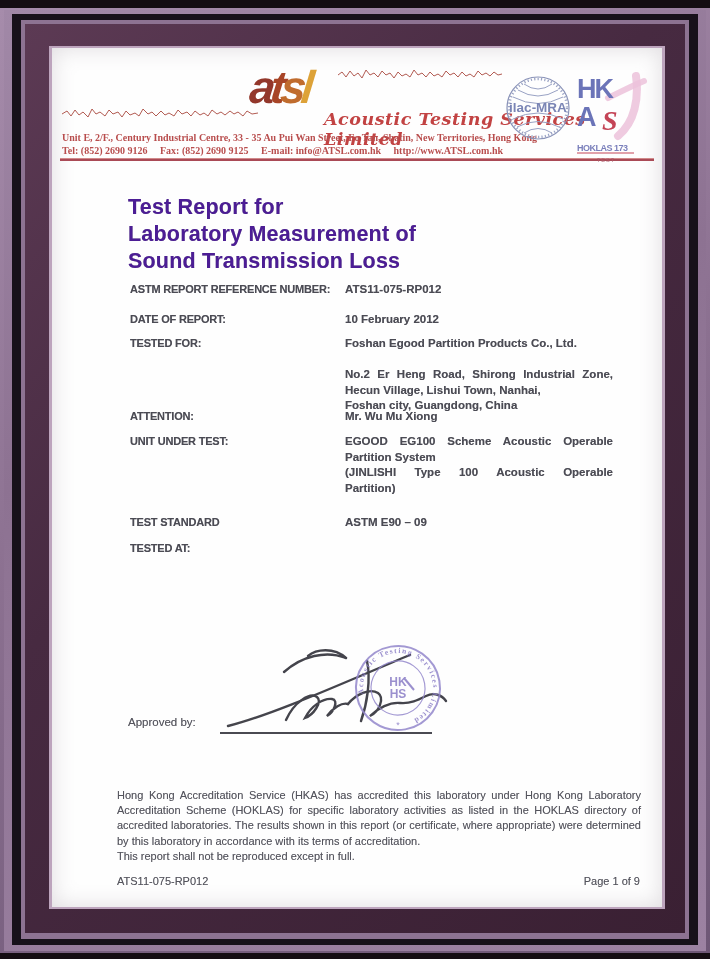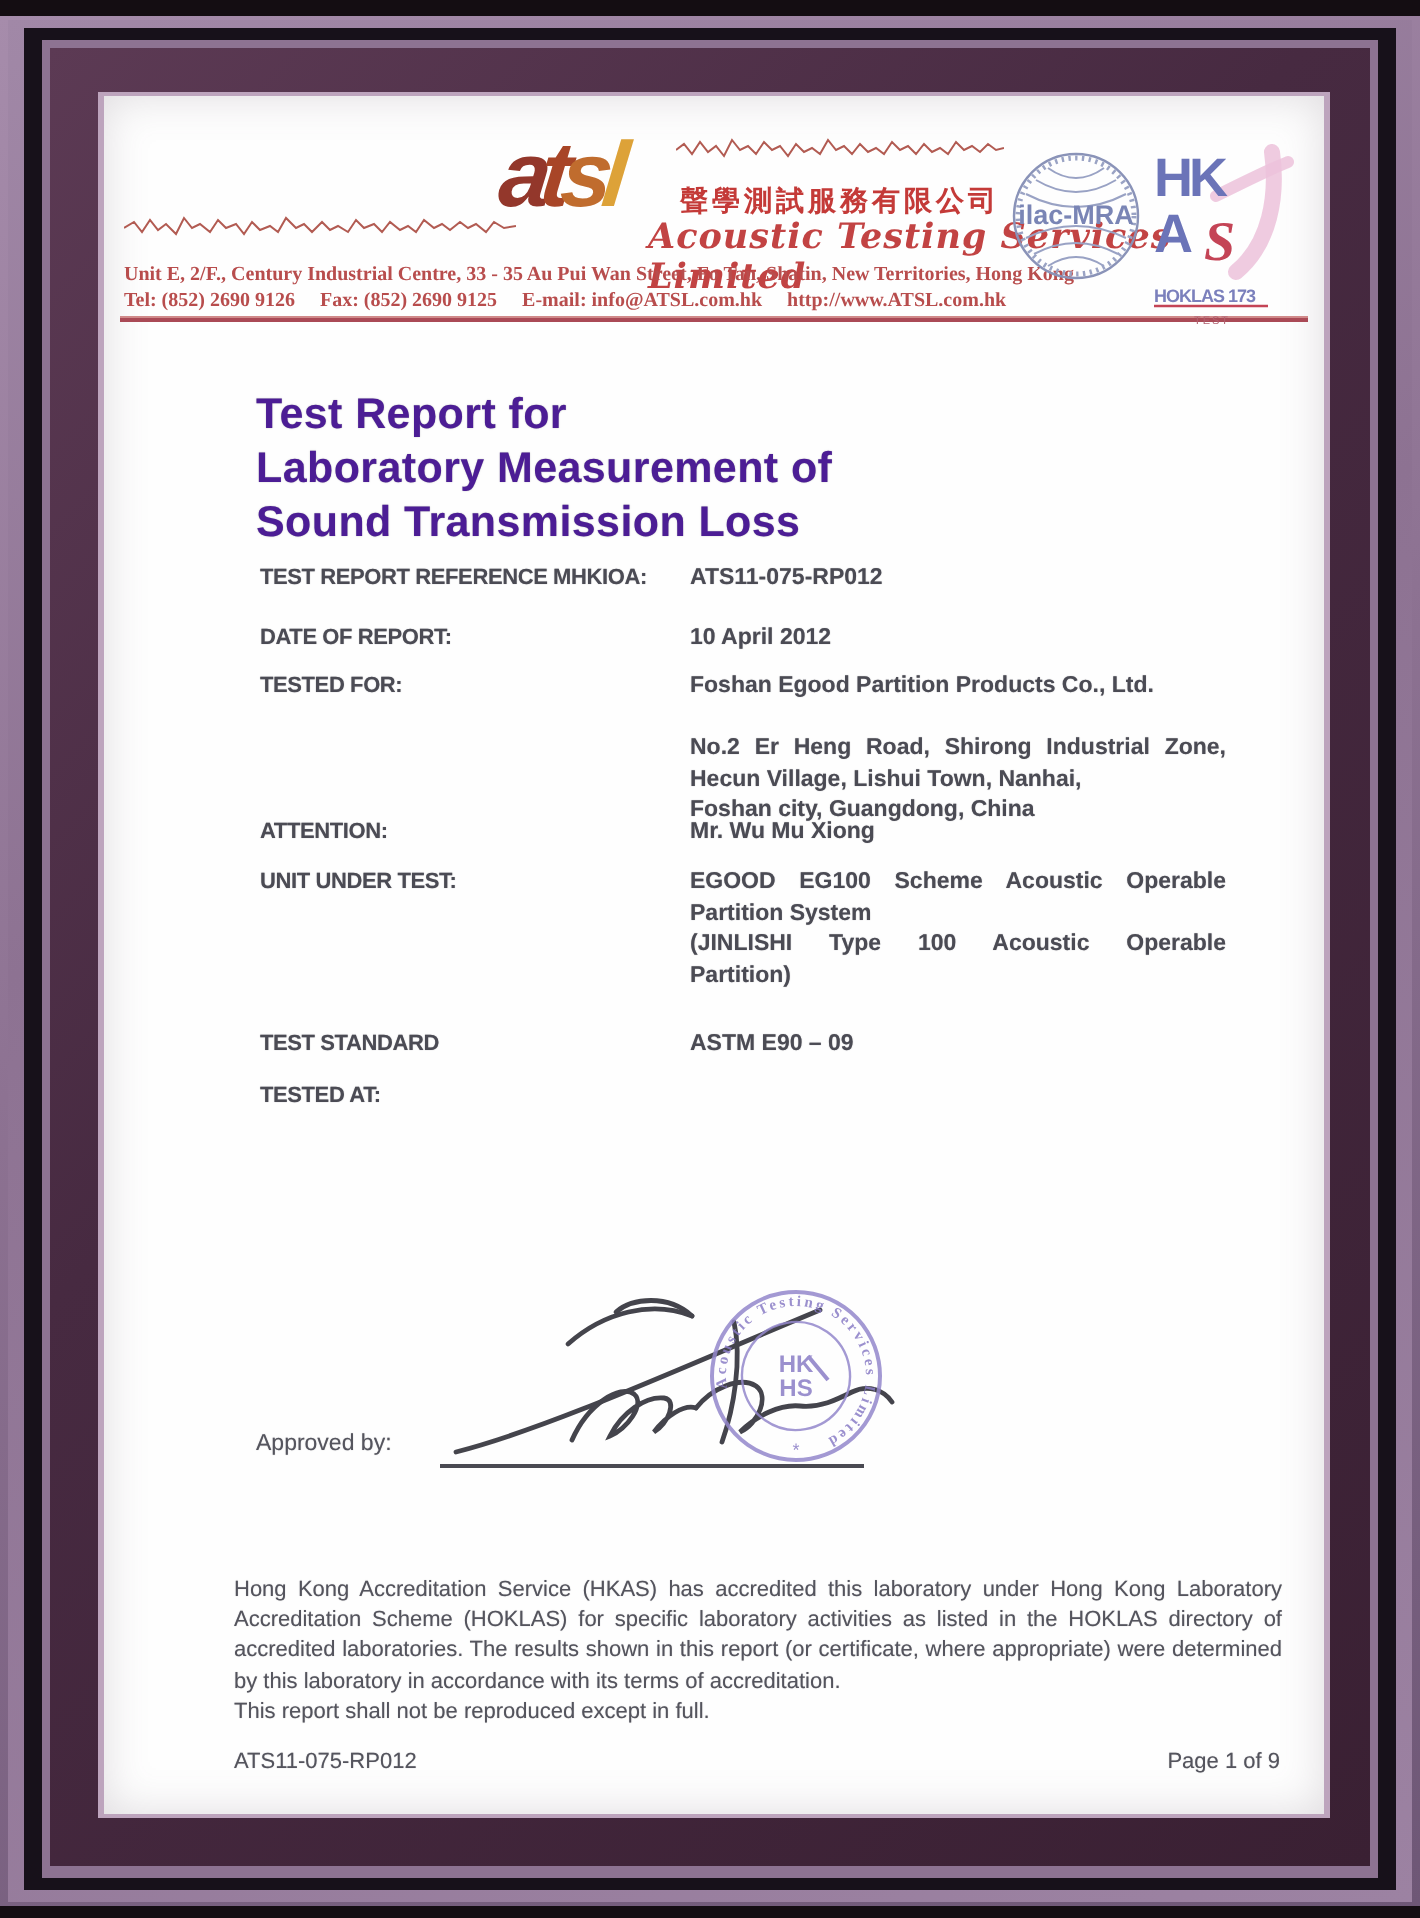--- a/index.html
+++ b/index.html
@@ -80,21 +80,20 @@
     <polyline class="zigzag" points="0,10 5,7 9,12 13,6 17,11 21,8 26,13 30,5 34,10 38,8 43,12 47,6 51,10 56,8 60,13 64,7 68,11 73,9 77,12 81,5 86,10 90,8 94,12 99,7 103,11 107,9 112,12 116,6 120,10 125,8 129,12 133,7 138,11 142,9 146,12 150,6 155,10 159,8 163,11 168,7 172,10 176,8 181,12 185,7 190,10 196,9"></polyline>
   </svg>
   <svg class="abs" style="left:286px;top:18px" width="164" height="16">
     <polyline class="zigzag" points="0,9 4,6 8,11 12,5 16,10 20,7 24,12 28,4 32,9 36,7 40,11 44,5 48,9 52,7 56,12 60,6 64,10 68,8 72,11 76,4 80,9 84,7 88,11 92,6 96,10 100,8 104,11 108,5 112,9 116,7 120,11 124,6 128,10 132,8 136,11 140,5 144,9 148,7 152,10 156,6 160,9 164,8"></polyline>
   </svg>
 
   <div class="abs atsl">
     <span style="color:#93372b">a</span><span style="color:#a84527">t</span><span style="color:#c06c2e">s</span><span style="color:#dda238">l</span>
   </div>
 
-  <div class="abs cn">聲學測試服務有限公司</div>
   <div class="abs script">Acoustic Testing Services Limited</div>
   <div class="abs addr" style="top:84px">Unit E, 2/F., Century Industrial Centre, 33 - 35 Au Pui Wan Street, Fo Tan, Shatin, New Territories, Hong Kong</div>
   <div class="abs addr" style="top:97px">Tel: (852) 2690 9126     Fax: (852) 2690 9125     E-mail: info@ATSL.com.hk     http://www.ATSL.com.hk</div>
   <div class="abs rule"></div>
 
   <svg class="abs" style="left:452px;top:26px" width="68" height="68">
     <circle cx="34" cy="34" r="31" fill="none" stroke="#8a93b8" stroke-width="1.2"></circle>
     <circle cx="34" cy="34" r="29" fill="none" stroke="#9aa3c4" stroke-width="2.5" stroke-dasharray="1.2,2.2"></circle>
     <path d="M14,16 Q34,28 54,16" fill="none" stroke="#99a2c4" stroke-width="1"></path>
     <path d="M9,23 Q34,36 59,23" fill="none" stroke="#99a2c4" stroke-width="1"></path>
@@ -115,25 +114,25 @@
     <line x1="1" y1="81" x2="58" y2="81" stroke="#c44456" stroke-width="1.2"></line>
     <text x="30" y="90" text-anchor="middle" font-size="5.5" fill="#b06070" letter-spacing="1" font-family="Liberation Sans, sans-serif">TEST</text>
   </svg>
 
   <div class="abs title">
     <div>Test Report for</div>
     <div>Laboratory Measurement of</div>
     <div>Sound Transmission Loss</div>
   </div>
 
-  <div class="lab" style="top:235px">TEST REPORT REFERENCE MHKIOA:</div>
+  <div class="lab" style="top:235px">ASTM REPORT REFERENCE NUMBER:</div>
   <div class="val" style="top:234px">ATS11-075-RP012</div>
 
   <div class="lab" style="top:265px">DATE OF REPORT:</div>
-  <div class="val" style="top:264px">10 April 2012</div>
+  <div class="val" style="top:264px">10 February 2012</div>
 
   <div class="lab" style="top:289px">TESTED FOR:</div>
   <div class="val" style="top:288px">Foshan Egood Partition Products Co., Ltd.</div>
 
   <div class="val" style="top:319px">
     <span class="vline stretch">No.2 Er Heng Road, Shirong Industrial Zone,</span>
     <span class="vline">Hecun Village, Lishui Town, Nanhai,</span>
     <span class="vline">Foshan city, Guangdong, China</span>
   </div>
 

